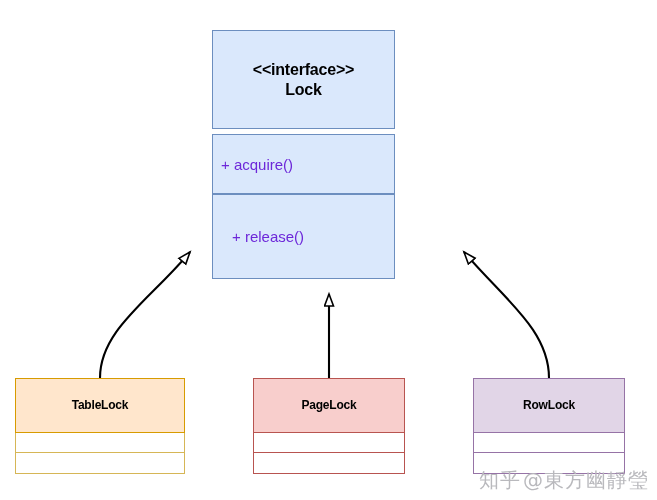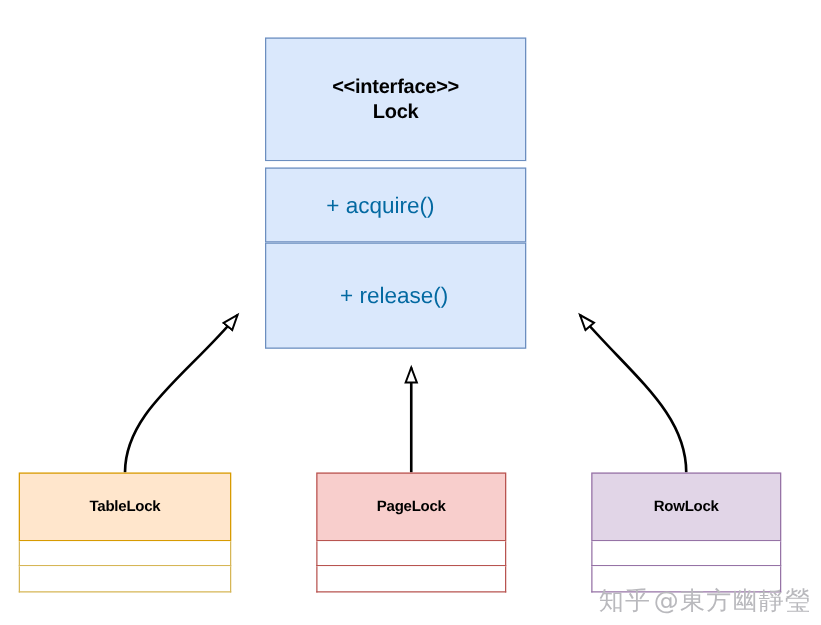--- a/index.html
+++ b/index.html
@@ -46,32 +46,31 @@
   }
   .uml-stereotype,
   .uml-classname {
     font-weight: bold;
     font-size: 16px;
     color: #000000;
     line-height: 1.25;
     letter-spacing: -0.2px;
   }
   .uml-member {
-    font-size: 18px;
-    color: #0369a1;
+    font-size: 15px;
+    color: #6d28d9;
     padding-left: 8px;
     white-space: nowrap;
-    margin-left: 40px;
   }
 
   
   #lock-class {
     left: 212px;
     top: 30px;
-    width: 209px;
+    width: 183px;
     height: 249px;
   }
   #lock-class .seg {
     box-sizing: border-box;
     background: #dae8fc;
     border: 1px solid #6c8ebf;
   }
   #lock-name-seg {
     height: 99px;
   }

